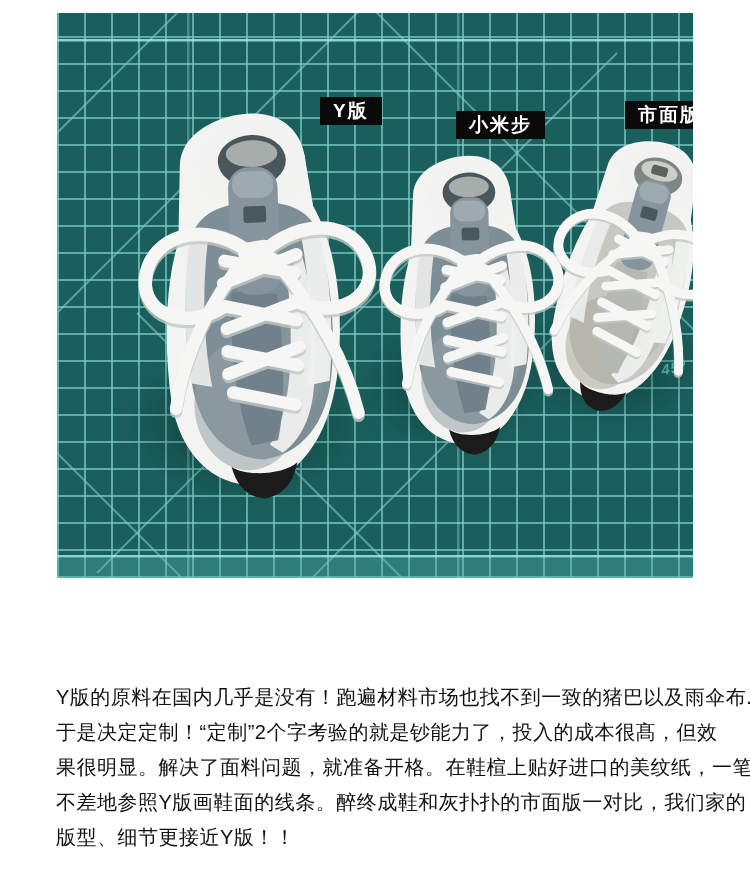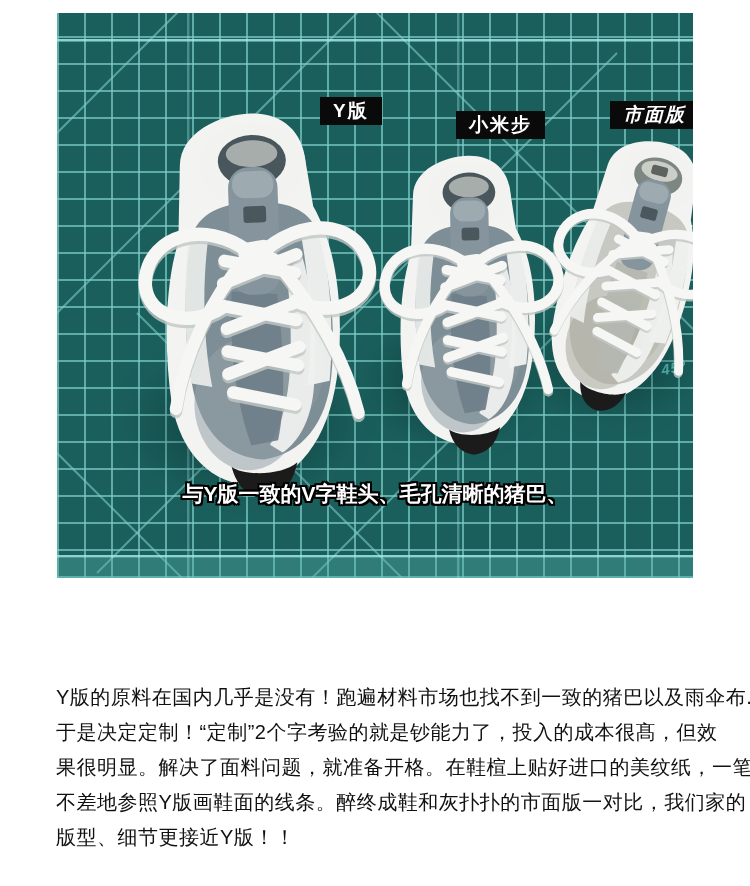--- a/index.html
+++ b/index.html
@@ -35,21 +35,21 @@
     --shoe_gray:#c6c8c1; --shoe_suede:#a9a79b; --shoe_saddle:#b4b8b0;
     --collar_inner:#7d8680; --insole:#d8dad3; --insole_logo:#4a4f4b;
   }
   .shoe-chip{
     position:absolute; height:28px; line-height:28px; padding:0 13px;
     background:var(--label_bg,#0a0a0a); color:var(--label_text,#ffffff);
     font-size:19px; font-weight:bold; letter-spacing:2px; white-space:pre;
   }
   .chip-y   {left:263px; top:84px;}
   .chip-xmb {left:399px; top:98px;}
-  .chip-sm  {left:553px; top:88px;font-style:italic;}
+  .chip-sm  {left:568px; top:88px;}
   .photo-caption{
     position:absolute; left:0; bottom:12px; width:636px; text-align:center;
     color:var(--caption_text,#ffffff); font-weight:bold; white-space:pre; line-height:29px;
     text-shadow:-2px -2px 0 var(--caption_outline,#000), 2px -2px 0 var(--caption_outline,#000),
                 -2px 2px 0 var(--caption_outline,#000),  2px 2px 0 var(--caption_outline,#000),
                 -2px 0 0 var(--caption_outline,#000),    2px 0 0 var(--caption_outline,#000),
                  0 -2px 0 var(--caption_outline,#000),   0 2px 0 var(--caption_outline,#000);
   }
   .caption-line1{font-size:21px;}
   .caption-line2{font-size:20px;}
@@ -151,21 +151,20 @@
       </svg>
     <svg class="shoe shoe--left" viewBox="0 0 264 392">
         <use href="#sneaker"></use>
       </svg>
 
     <div class="shoe-chip chip-y">Y版</div>
     <div class="shoe-chip chip-xmb">小米步</div>
     <div class="shoe-chip chip-sm">市面版</div>
 
     <div class="photo-caption">
-      <div class="caption-line1">与Y版一致的V字鞋头、毛孔清晰的猪巴、</div>
     </div>
   </div>
 
 
   <p class="article-paragraph">Y版的原料在国内几乎是没有！跑遍材料市场也找不到一致的猪巴以及雨伞布...
 于是决定定制！“定制”2个字考验的就是钞能力了，投入的成本很髙，但效
 果很明显。解决了面料问题，就准备开格。在鞋楦上贴好进口的美纹纸，一笔
 不差地参照Y版画鞋面的线条。醉终成鞋和灰扑扑的市面版一对比，我们家的
 版型、细节更接近Y版！！</p>
 

